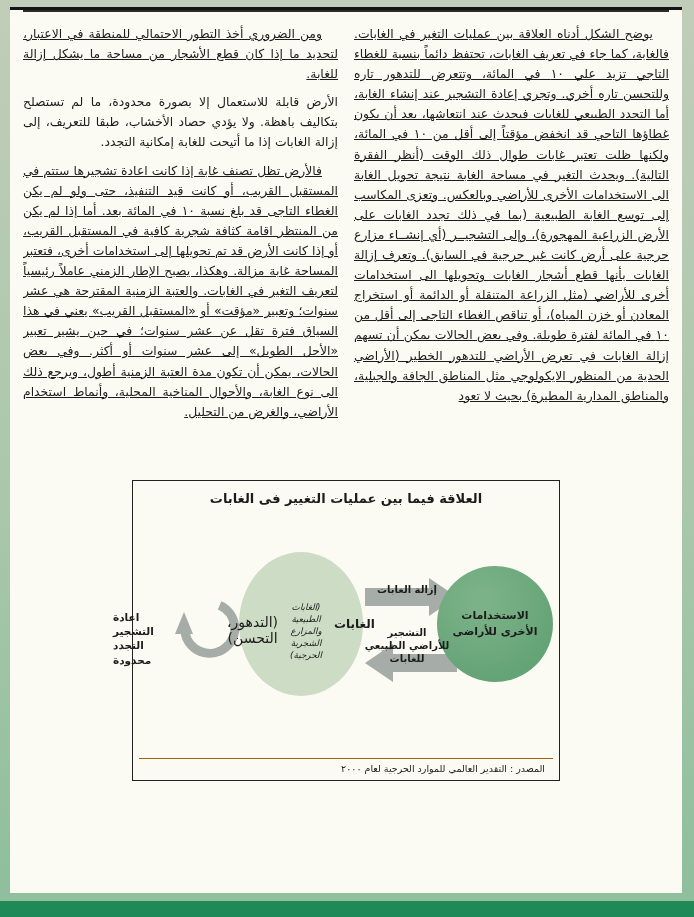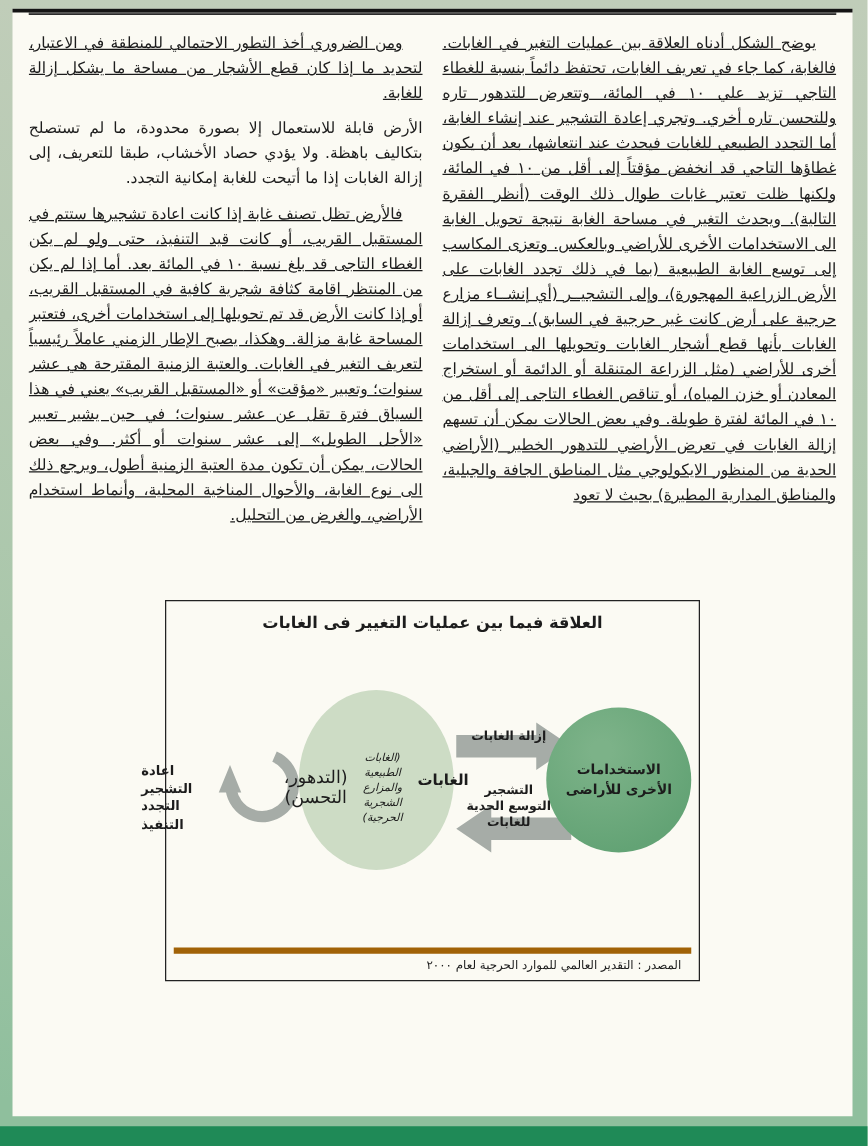--- a/index.html
+++ b/index.html
@@ -54,21 +54,21 @@
   .forest-note { font-size: 14px; margin-top: 11px; }
   .uses-node {
     left: 324px; top: 52px; width: 116px; height: 116px; border-radius: 50%;
     background: radial-gradient(circle at 38% 30%, #7cb288 8%, var(--circle-green, #63a375) 75%);
     font-weight: bold; font-size: 11px; line-height: 1.45; padding: 12px;
   }
   .arrow-label { position: absolute; text-align: center; font-weight: bold; }
   .label-deforestation { left: 248px; top: 70px; width: 92px; font-size: 10px; }
   .label-afforestation { left: 244px; top: 112px; width: 100px; font-size: 10px; line-height: 1.3; }
   .cycle-label { position: absolute; left: 0; top: 96px; width: 66px; text-align: left; font-weight: bold; font-size: 10.5px; line-height: 1.35; }
-  .diagram-source { font-size: 9.5px; padding: 4px 8px 2px; border-top: 5px solid #a16207; margin-top: 6px; }
+  .diagram-source { font-size: 9.5px; padding: 4px 8px 2px; border-top: 1px solid #a16207; margin-top: 6px; }
 
   .bottom-bar { position: absolute; left: 0; right: 0; bottom: 0; height: 16px; background: var(--bottom-bar-green, #1f8a57); }
 </style>
 </head>
 <body>
 
 <div class="content">
 
   <div class="rule"></div>
   <div class="rule"></div>
@@ -93,36 +93,36 @@
         <polygon class="arrow-shape" points="252,74 316,74 316,64 344,83 316,102 316,92 252,92"></polygon>
 
         <polygon class="arrow-shape" points="344,140 280,140 280,130 252,149 280,168 280,158 344,158"></polygon>
 
         <path class="cycle-stroke" d="M 106.6 91.3 A 25 25 0 1 1 72 118"></path>
         <polygon class="arrow-shape" points="62,120 80,120 71,98"></polygon>
       </svg>
 
       <div class="cycle-label">
         <div>اعادة التشجير</div>
-        <div>التجدد التنفيذ</div>
+        <div>التجدد محدودة</div>
       </div>
 
       <div class="node forest-node">
         <div class="forest-title">الغابات</div>
         <div class="forest-sub">(الغابات الطبيعية والمزارع الشجرية الحرجية)</div>
         <div class="forest-note">(التدهور، التحسن)</div>
       </div>
 
       <div class="node uses-node">الاستخدامات الأخرى للأراضى</div>
 
       <div class="arrow-label label-deforestation">إزالة الغابات</div>
 
       <div class="arrow-label label-afforestation">
         <div>التشجير</div>
-        <div>التوسع الحدية للغابات</div>
+        <div>للأراضي الطبيعي للغابات</div>
       </div>
     </div>
 
     <div class="diagram-source">المصدر : التقدير العالمي للموارد الحرجية لعام ٢٠٠٠</div>
   </div>
 
 </div>
 
 <div class="bottom-bar"></div>
 

